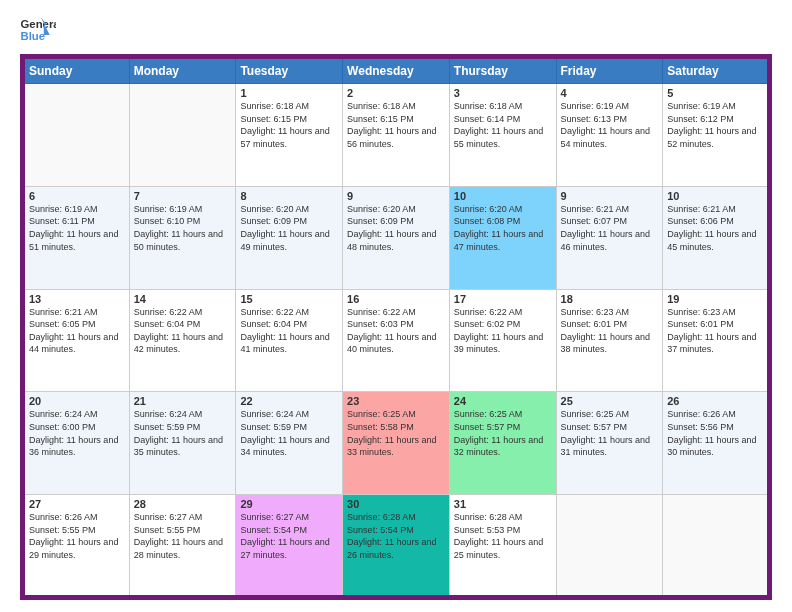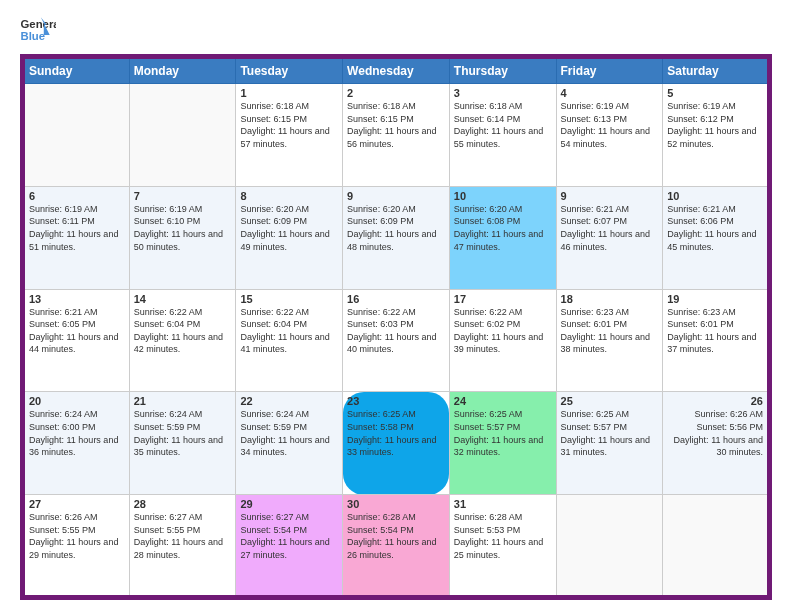--- a/index.html
+++ b/index.html
@@ -261,39 +261,39 @@
             <div class="day-info" style="white-space: pre-line;">Sunrise: 6:24 AM
 Sunset: 5:59 PM
 Daylight: 11 hours and 35 minutes.</div>
           </td>
           <td style="background: rgb(240, 245, 251);">
             <span class="day-num">22</span>
             <div class="day-info" style="white-space: pre-line;">Sunrise: 6:24 AM
 Sunset: 5:59 PM
 Daylight: 11 hours and 34 minutes.</div>
           </td>
-          <td style="background: #0ea5e9; border-radius: 21px;">
+          <td style="background: #fca5a5;">
             <span class="day-num">23</span>
             <div class="day-info" style="white-space: pre-line;">Sunrise: 6:25 AM
 Sunset: 5:58 PM
 Daylight: 11 hours and 33 minutes.</div>
           </td>
           <td style="background: #86efac;">
             <span class="day-num">24</span>
             <div class="day-info" style="white-space: pre-line;">Sunrise: 6:25 AM
 Sunset: 5:57 PM
 Daylight: 11 hours and 32 minutes.</div>
           </td>
           <td style="background: rgb(240, 245, 251);">
             <span class="day-num">25</span>
             <div class="day-info" style="white-space: pre-line;">Sunrise: 6:25 AM
 Sunset: 5:57 PM
 Daylight: 11 hours and 31 minutes.</div>
           </td>
-          <td style="background: rgb(240, 245, 251); text-align: right;">
+          <td style="background: rgb(240, 245, 251);">
             <span class="day-num">26</span>
             <div class="day-info" style="white-space: pre-line;">Sunrise: 6:26 AM
 Sunset: 5:56 PM
 Daylight: 11 hours and 30 minutes.</div>
           </td>
         </tr>
         <tr>
           <td style="background: rgb(255, 255, 255);">
             <span class="day-num">27</span>
             <div class="day-info" style="white-space: pre-line;">Sunrise: 6:26 AM
@@ -305,21 +305,21 @@
             <div class="day-info" style="white-space: pre-line;">Sunrise: 6:27 AM
 Sunset: 5:55 PM
 Daylight: 11 hours and 28 minutes.</div>
           </td>
           <td style="background: #f0abfc;">
             <span class="day-num">29</span>
             <div class="day-info" style="white-space: pre-line;">Sunrise: 6:27 AM
 Sunset: 5:54 PM
 Daylight: 11 hours and 27 minutes.</div>
           </td>
-          <td style="background: #f9a8d4;">
+          <td style="background: #14b8a6;">
             <span class="day-num">30</span>
             <div class="day-info" style="white-space: pre-line;">Sunrise: 6:28 AM
 Sunset: 5:54 PM
 Daylight: 11 hours and 26 minutes.</div>
           </td>
           <td style="background: rgb(255, 255, 255);">
             <span class="day-num">31</span>
             <div class="day-info" style="white-space: pre-line;">Sunrise: 6:28 AM
 Sunset: 5:53 PM
 Daylight: 11 hours and 25 minutes.</div>

